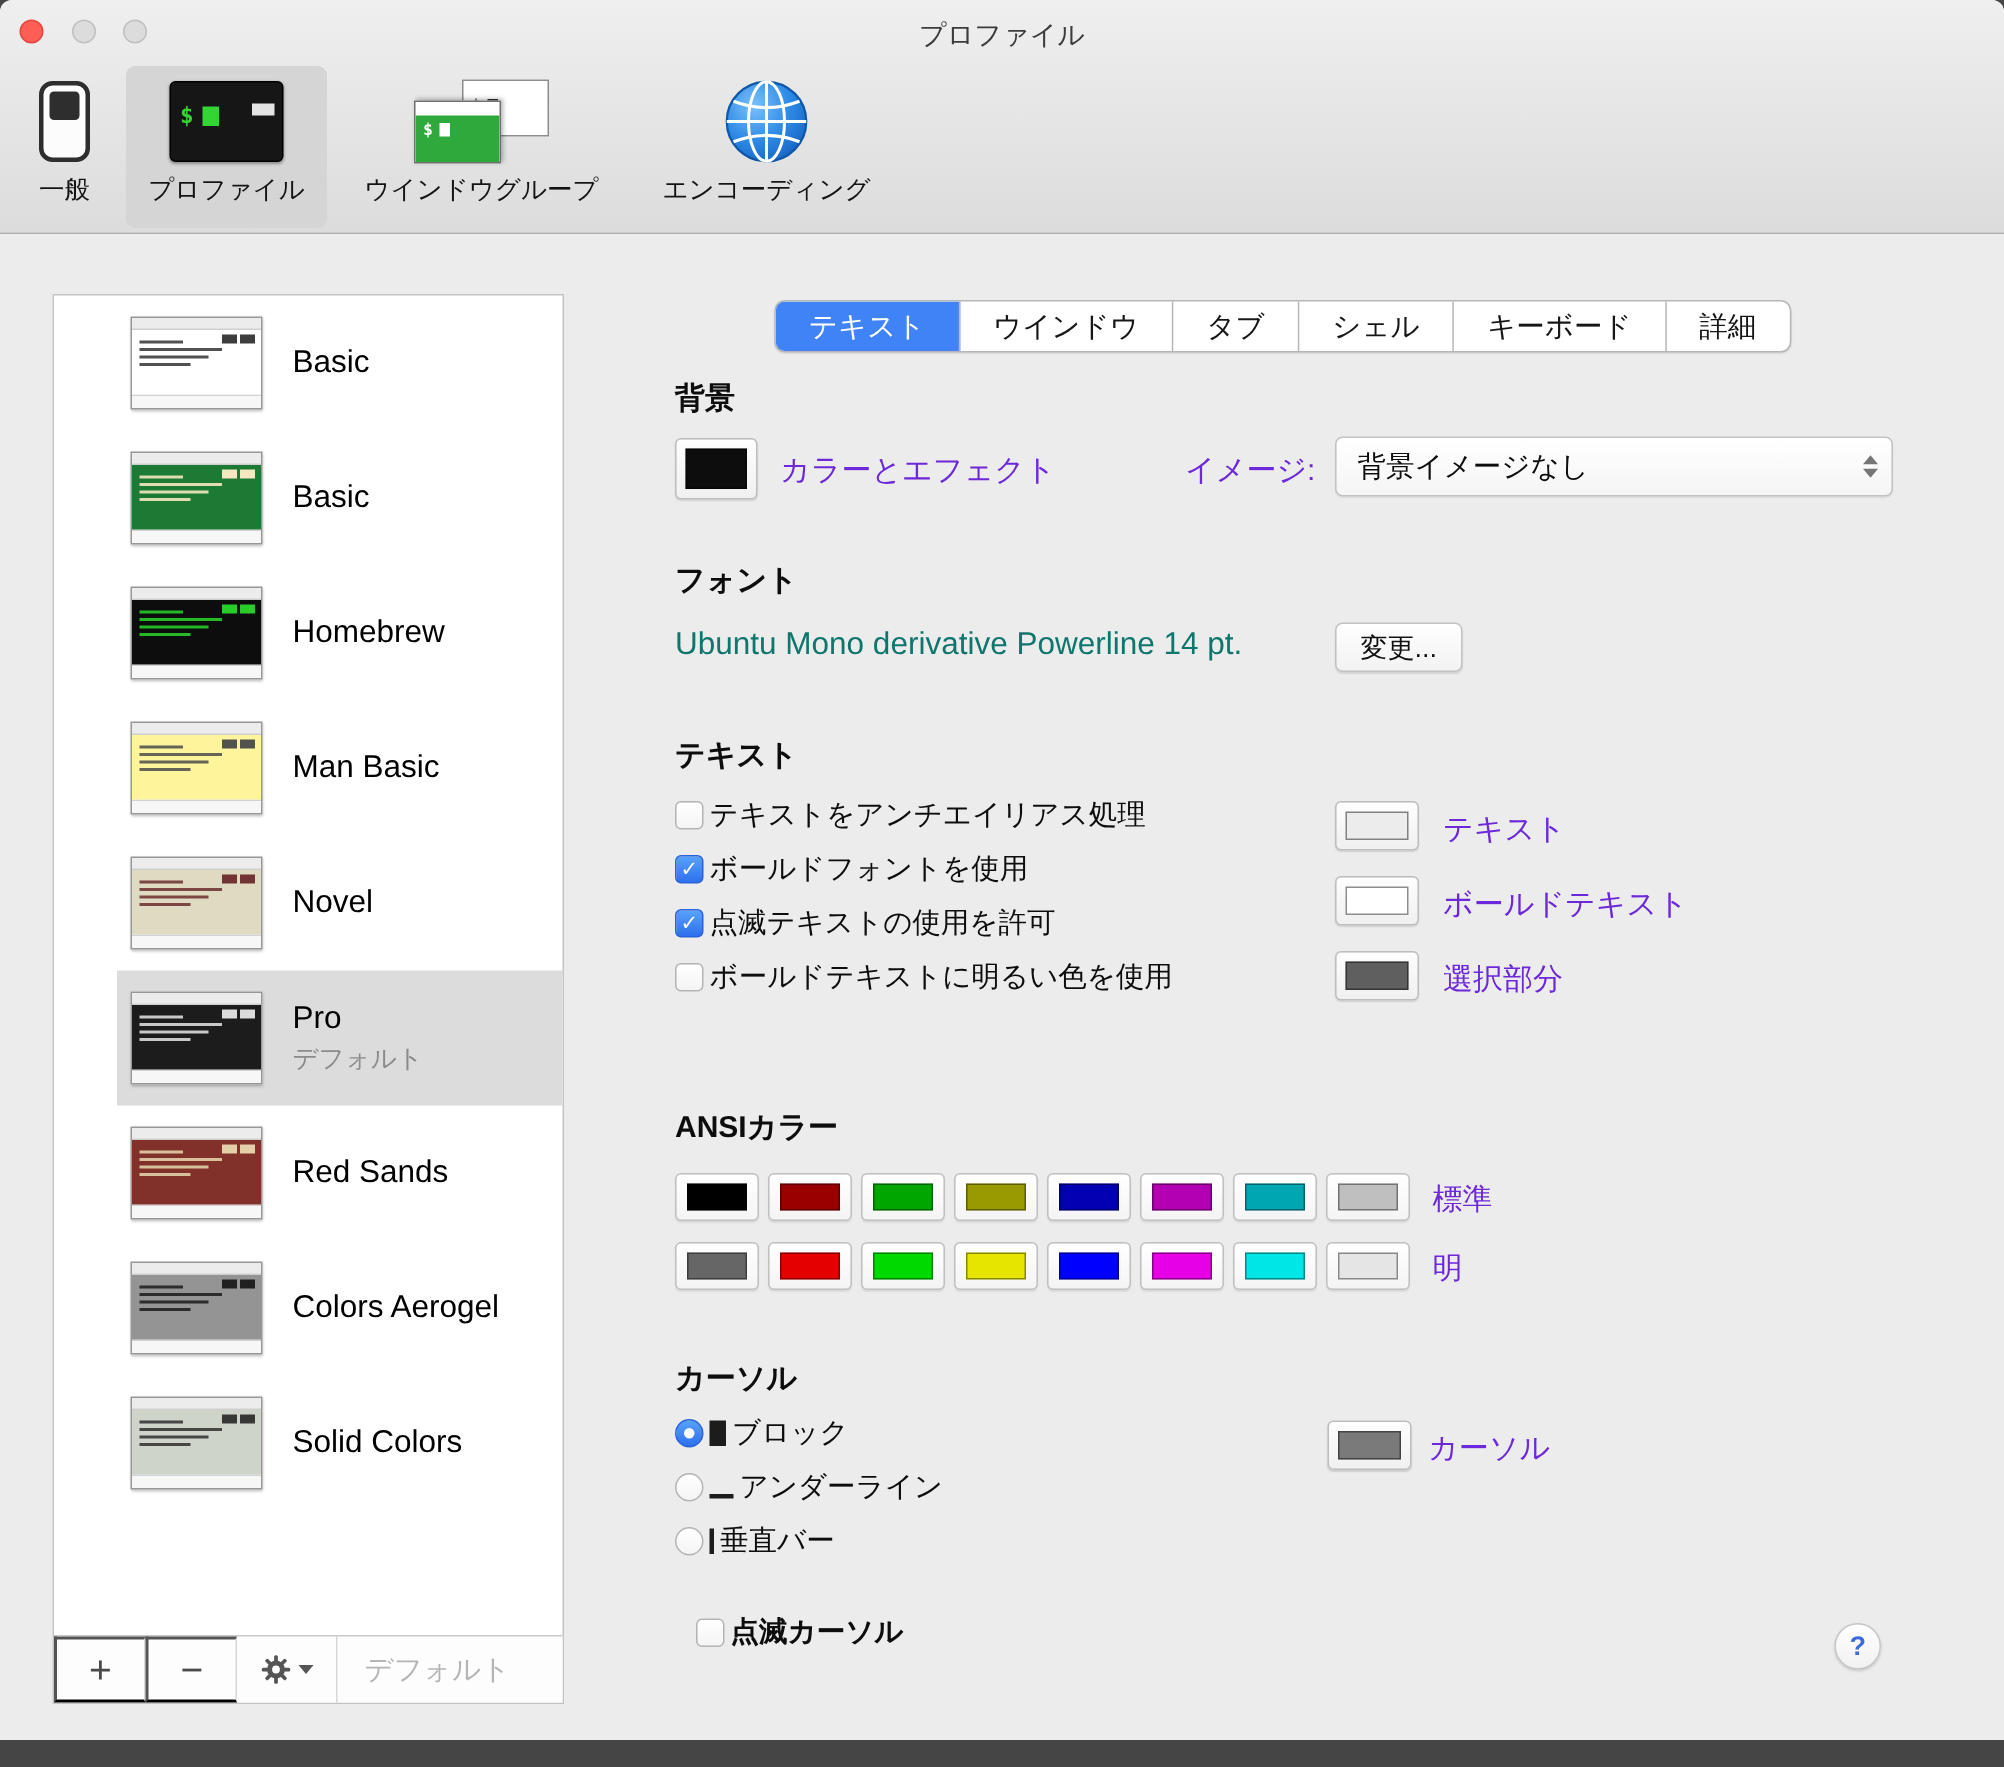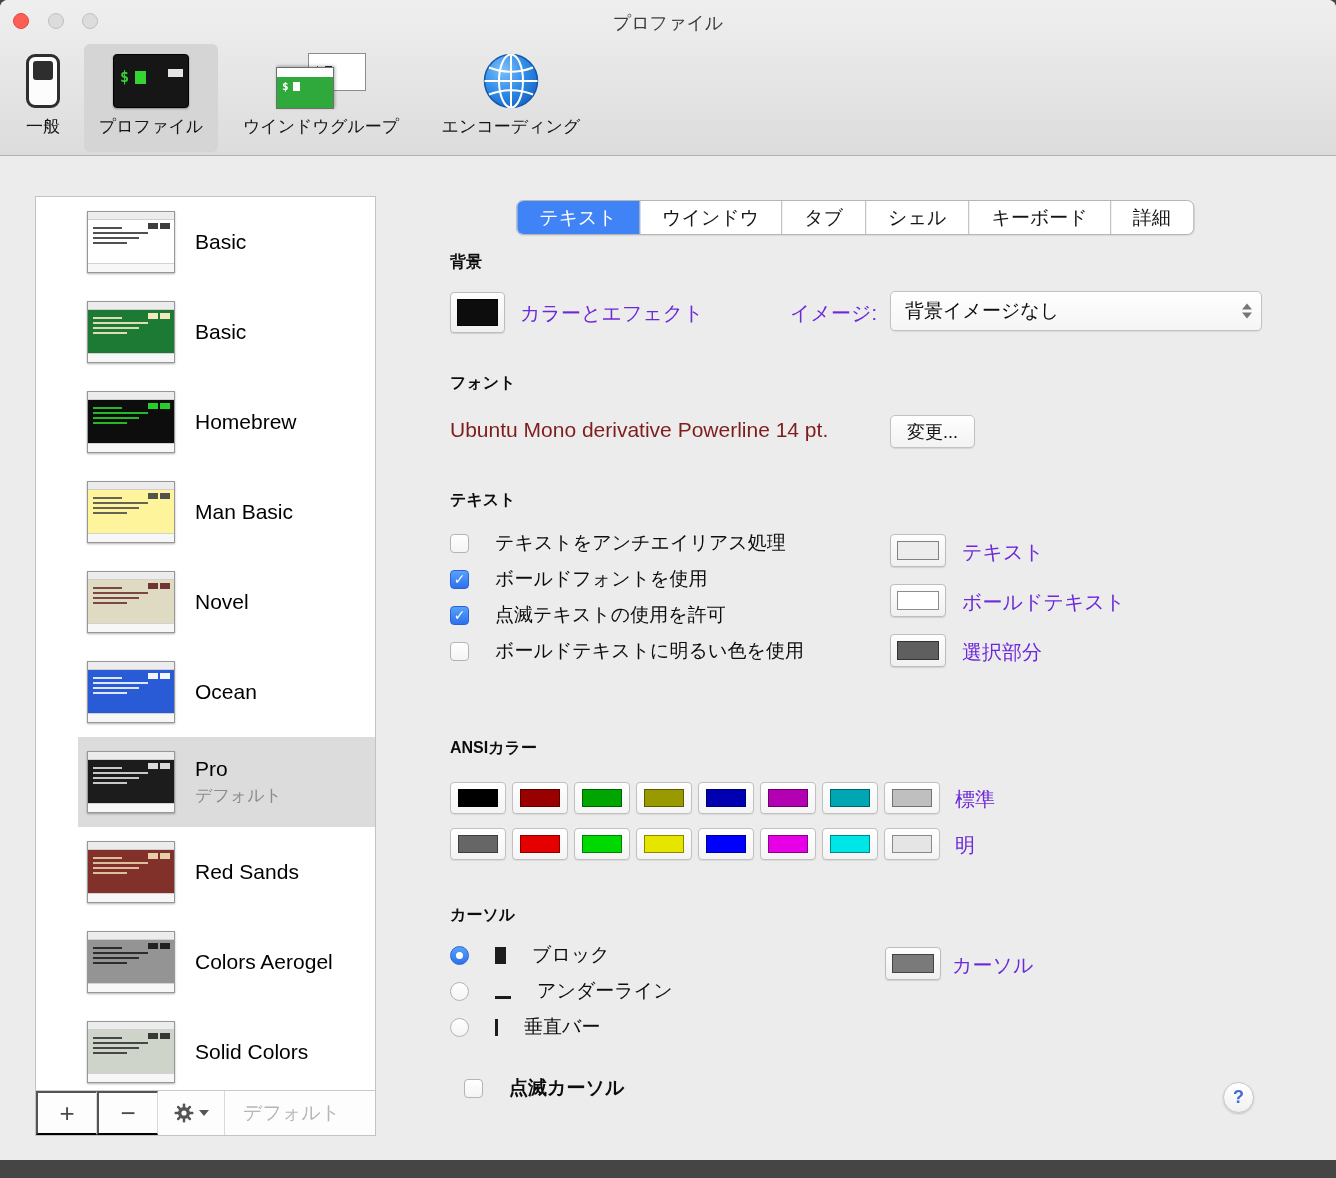--- a/index.html
+++ b/index.html
@@ -69,41 +69,41 @@
   .tri-down{width:0;height:0;border-left:5px solid transparent;border-right:5px solid transparent;border-top:6px solid #555;}
   .sf-default{flex:1;display:flex;align-items:center;padding-left:18px;font-size:19px;color:#b5b5b5;}
 
   
   .main{position:absolute;left:410px;top:196px;width:890px;height:950px;}
   .tabbar{position:absolute;top:4px;left:50%;transform:translateX(-50%);display:flex;border:1px solid #b6b6b6;border-radius:7px;overflow:hidden;background:#fff;box-shadow:0 1px 1px rgba(0,0,0,.08);height:35px;}
   .tab{display:flex;align-items:center;padding:0 22px;font-size:19px;color:#161616;border-right:1px solid #b6b6b6;white-space:nowrap;}
   .tab:last-child{border-right:none;}
   .tab.active{background:#3f83f7;color:#fff;}
 
-  .h{position:absolute;left:40px;font-size:16px;font-weight:bold;color:#0d0d0d;}
+  .h{position:absolute;left:40px;font-size:20px;font-weight:bold;color:#0d0d0d;}
   .lbl{position:absolute;font-size:20px;color:#6d28d9;white-space:nowrap;}
 
   .cwell{position:absolute;background:linear-gradient(#fefefe,#f0f0f0);border:1px solid #bdbdbd;border-radius:4px;box-shadow:0 1px 1px rgba(0,0,0,.12);display:flex;align-items:center;justify-content:center;}
   .cwell i{display:block;border:1px solid rgba(0,0,0,.45);}
   .bg-well{left:40px;top:96px;width:55px;height:41px;}
   .bg-well i{width:41px;height:27px;}
   .small-well{width:56px;height:33px;}
   .small-well i{width:42px;height:19px;}
 
   .popup{position:absolute;left:480px;top:95px;width:372px;height:40px;background:linear-gradient(#ffffff,#f5f5f5);border:1px solid #c2c2c2;border-radius:5px;box-shadow:0 1px 1px rgba(0,0,0,.08);display:flex;align-items:center;padding:0 34px 0 14px;font-size:19px;color:#0d0d0d;}
   .arrows{position:absolute;right:9px;top:50%;transform:translateY(-50%);display:flex;flex-direction:column;gap:3px;}
   .arr-up{width:0;height:0;border-left:5px solid transparent;border-right:5px solid transparent;border-bottom:6px solid #767676;}
   .arr-down{width:0;height:0;border-left:5px solid transparent;border-right:5px solid transparent;border-top:6px solid #767676;}
 
   .btn{background:linear-gradient(#fff,#f2f2f2);border:1px solid #c2c2c2;border-radius:5px;box-shadow:0 1px 1px rgba(0,0,0,.1);display:flex;align-items:center;justify-content:center;font-size:18px;color:#111;}
   .btn-change{position:absolute;left:480px;top:219px;height:33px;padding:0 16px;}
-  #font-value{position:absolute;left:40px;top:222px;font-size:21px;color:#7f1d1d;text-align:center;}
+  #font-value{position:absolute;left:40px;top:222px;font-size:21px;color:#0f766e;text-align:center;}
 
   .cb-col{position:absolute;left:40px;top:336px;display:flex;flex-direction:column;gap:14px;}
-  .cb-row,.rd-row{display:flex;align-items:center;gap:26px;height:22px;font-size:19px;color:#0d0d0d;}
+  .cb-row,.rd-row{display:flex;align-items:center;gap:4px;height:22px;font-size:19px;color:#0d0d0d;}
   .checkbox{width:19px;height:19px;border-radius:4px;background:linear-gradient(#fff,#f4f4f4);border:1px solid #b4b4b4;flex:0 0 auto;}
   .checkbox.checked{background:linear-gradient(#58a2fa,#2e70ee);border:1px solid #2a63d9;display:flex;align-items:center;justify-content:center;}
   .checkbox.checked::after{content:"✓";color:#fff;font-size:14px;font-weight:bold;line-height:1;}
   .radio{width:19px;height:19px;border-radius:50%;background:linear-gradient(#fff,#f4f4f4);border:1px solid #b4b4b4;flex:0 0 auto;position:relative;}
   .radio.on{background:linear-gradient(#58a2fa,#2e70ee);border:1px solid #2a63d9;}
   .radio.on::after{content:"";position:absolute;left:50%;top:50%;width:7px;height:7px;margin:-3.5px 0 0 -3.5px;border-radius:50%;background:#fff;}
 
   .ansi-row{position:absolute;left:40px;display:flex;gap:6px;}
   .swatch{width:56px;height:32px;background:linear-gradient(#fff,#f4f4f4);border:1px solid #c0c0c0;border-radius:4px;display:flex;align-items:center;justify-content:center;box-shadow:0 1px 1px rgba(0,0,0,.08);}
   .swatch i{width:40px;height:18px;display:block;border:1px solid rgba(0,0,0,.4);}
@@ -263,37 +263,20 @@
               <i></i>
               <i></i>
               <i></i>
               <i></i>
             </span>
             <span class="th-foot"></span>
           </span>
         <span class="pname">Novel</span>
       </div>
 
-      <div class="prow">
-        <span class="thumb">
-            <span class="th-bar"></span>
-            <span class="th-body" style="background: rgb(42, 91, 215); color: rgb(255, 255, 255);">
-              <span class="chips">
-                <b></b>
-                <b></b>
-              </span>
-              <i></i>
-              <i></i>
-              <i></i>
-              <i></i>
-            </span>
-            <span class="th-foot"></span>
-          </span>
-        <span class="pname">Ocean</span>
-      </div>
 
       <div class="prow selected">
         <span class="thumb">
             <span class="th-bar"></span>
             <span class="th-body" style="background: rgb(28, 28, 28); color: rgb(230, 230, 230);">
               <span class="chips">
                 <b></b>
                 <b></b>
               </span>
               <i></i>

